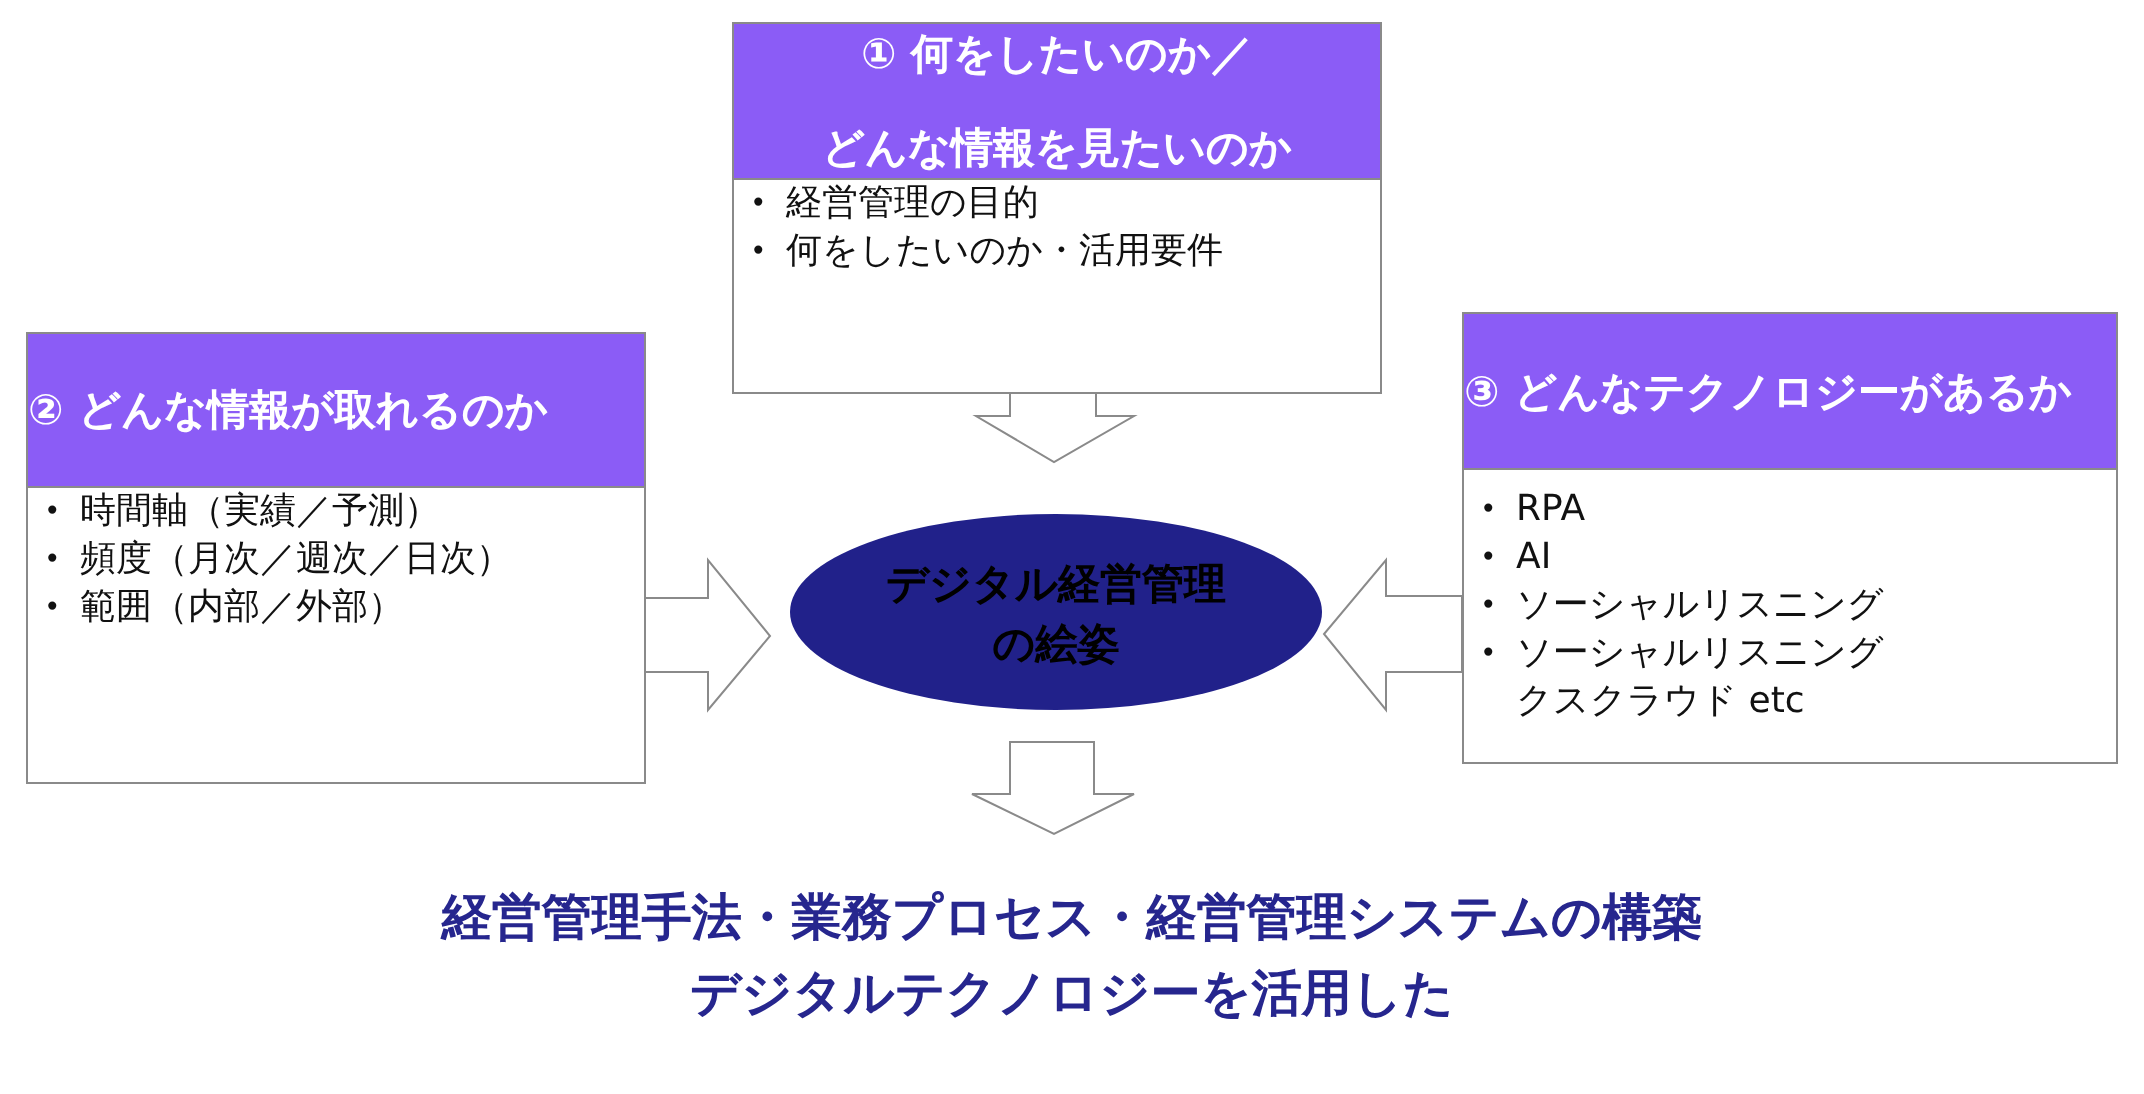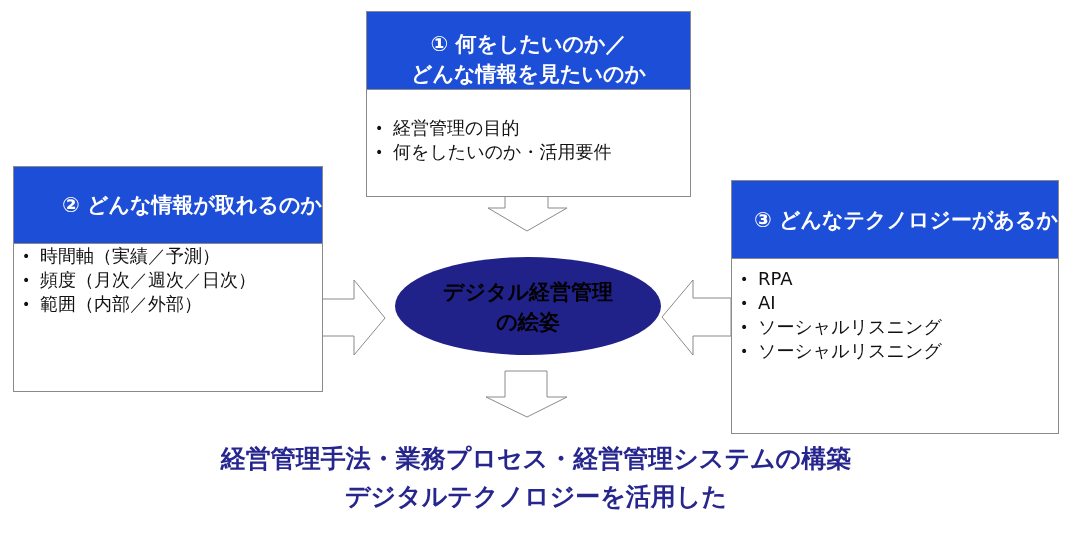--- a/index.html
+++ b/index.html
@@ -1,20 +1,20 @@
 <!DOCTYPE html>
 <html><head>
 <meta charset="utf-8">
 <style>
   html, body { margin:0; padding:0; background:#ffffff; }
   body { width:1072px; height:547px; position:relative; overflow:hidden;
          font-family:"DejaVu Sans", "Liberation Sans", sans-serif; }
   .box { position:absolute; box-sizing:border-box; border:1px solid #8a8a8a; background:#fff; }
-  .box-header { position:absolute; left:0; right:0; top:0; background:#1d4ed8; color:#fff;
-                font-weight:bold; display:flex; align-items:center; justify-content:flex-end;
+  .box-header { position:absolute; left:0; right:0; top:0; background:#8b5cf6; color:#fff;
+                font-weight:bold; display:flex; align-items:center; justify-content:space-between;
                 text-align:center; border-bottom:1px solid #8a8a8a; }
   .box-body { position:absolute; left:0; right:0; bottom:0; color:#111; font-size:18px; line-height:24px; }
   .box-body ul { list-style:none; margin:0; padding:0; }
   .box-body li { position:relative; padding-left:26px; white-space:nowrap; }
   .box-body li::before { content:"•"; position:absolute; left:8px; top:0; font-size:14px; }
   .box-body li.cont::before { content:""; }
   svg.arrows { position:absolute; left:0; top:0; }
   .ellipse-label { position:absolute; left:395px; top:258px; width:266px; height:97px;
                    display:flex; align-items:center; justify-content:center; text-align:center;
                    color:#000000; font-size:21px; font-weight:bold; line-height:30px; }
@@ -35,51 +35,52 @@
   <ellipse cx="528" cy="306" rx="133" ry="49" fill="#21218a"></ellipse>
 
   <polygon points="505,371 547,371 547,397 567,397 527,417 486,397 505,397" fill="#fff" stroke="#8a8a8a" stroke-width="1"></polygon>
 </svg>
 
 <div class="box" style="left:366px; top:11px; width:325px; height:186px;">
   <div class="box-header" style="height:77px; font-size:21px; line-height:30px; flex-direction:column;">
     <span>① 何をしたいのか／</span>
     <span>どんな情報を見たいのか</span>
   </div>
-  <div class="box-body" style="top:78px; padding-top:26px;">
+  <div class="box-body" style="top:78px; ">
     <ul>
       <li>経営管理の目的</li>
       <li>何をしたいのか・活用要件</li>
     </ul>
   </div>
 </div>
 
 <div class="box" style="left:13px; top:166px; width:310px; height:226px;">
   <div class="box-header" style="height:76px; font-size:21px;">
     <span>② どんな情報が取れるのか</span>
   </div>
   <div class="box-body" style="top:77px; ">
     <ul>
       <li>時間軸（実績／予測）</li>
       <li>頻度（月次／週次／日次）</li>
       <li>範囲（内部／外部）</li>
     </ul>
   </div>
 </div>
 
-<div class="box" style="left:731px; top:180px; width:328px; height:254px;">
+<div class="box" style="left:731px; top:156px; width:328px; height:226px;">
   <div class="box-header" style="height:77px; font-size:21px;">
     <span>③ どんなテクノロジーがあるか</span>
   </div>
   <div class="box-body" style="top:78px; padding-top:8px;">
     <ul>
       <li>RPA</li>
       <li>AI</li>
       <li>ソーシャルリスニング</li>
       <li>ソーシャルリスニング</li>
+      <li class="cont">クスクラウド etc</li>
     </ul>
   </div>
 </div>
 
 <div class="ellipse-label">
   <div>
     <div>デジタル経営管理</div>
     <div>の絵姿</div>
   </div>
 </div>

